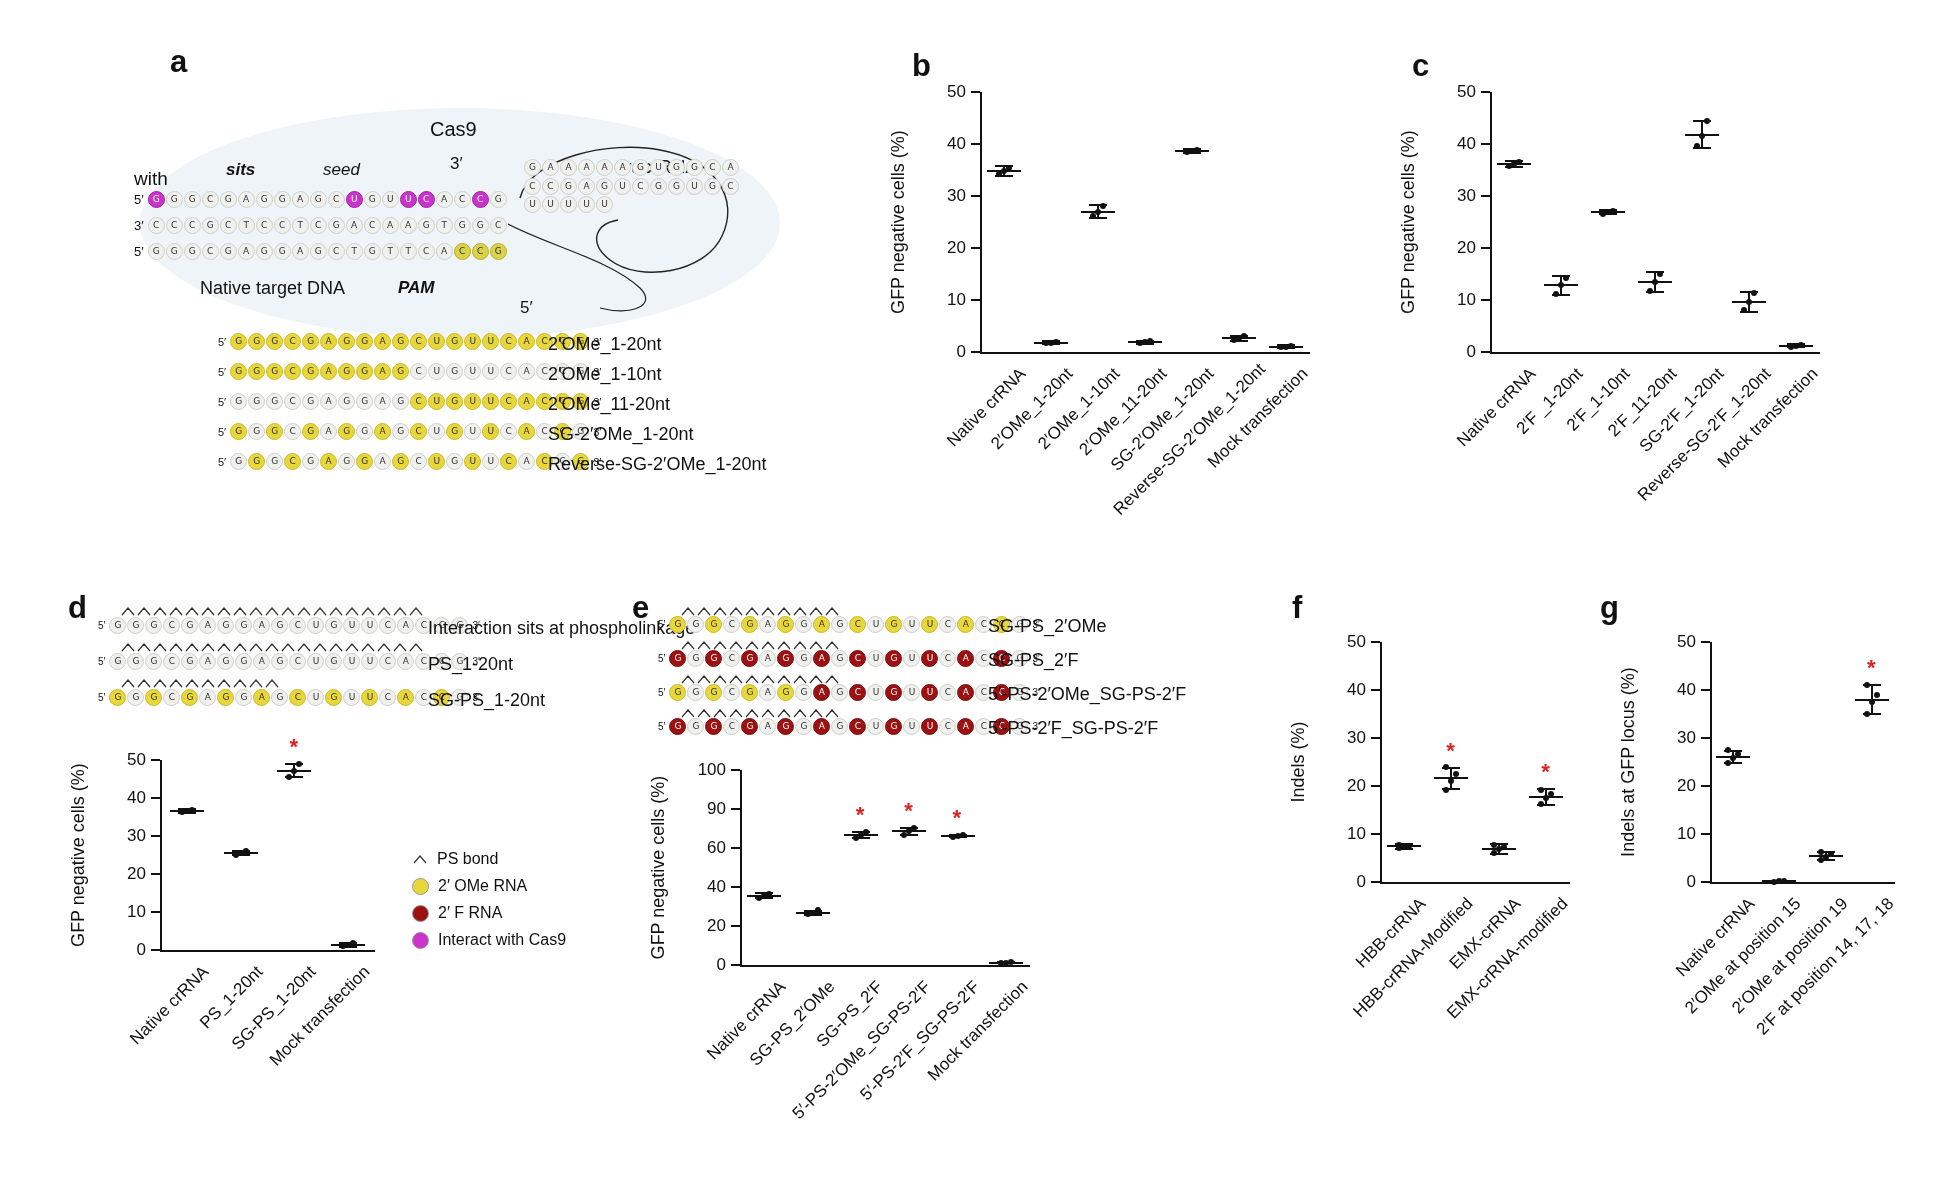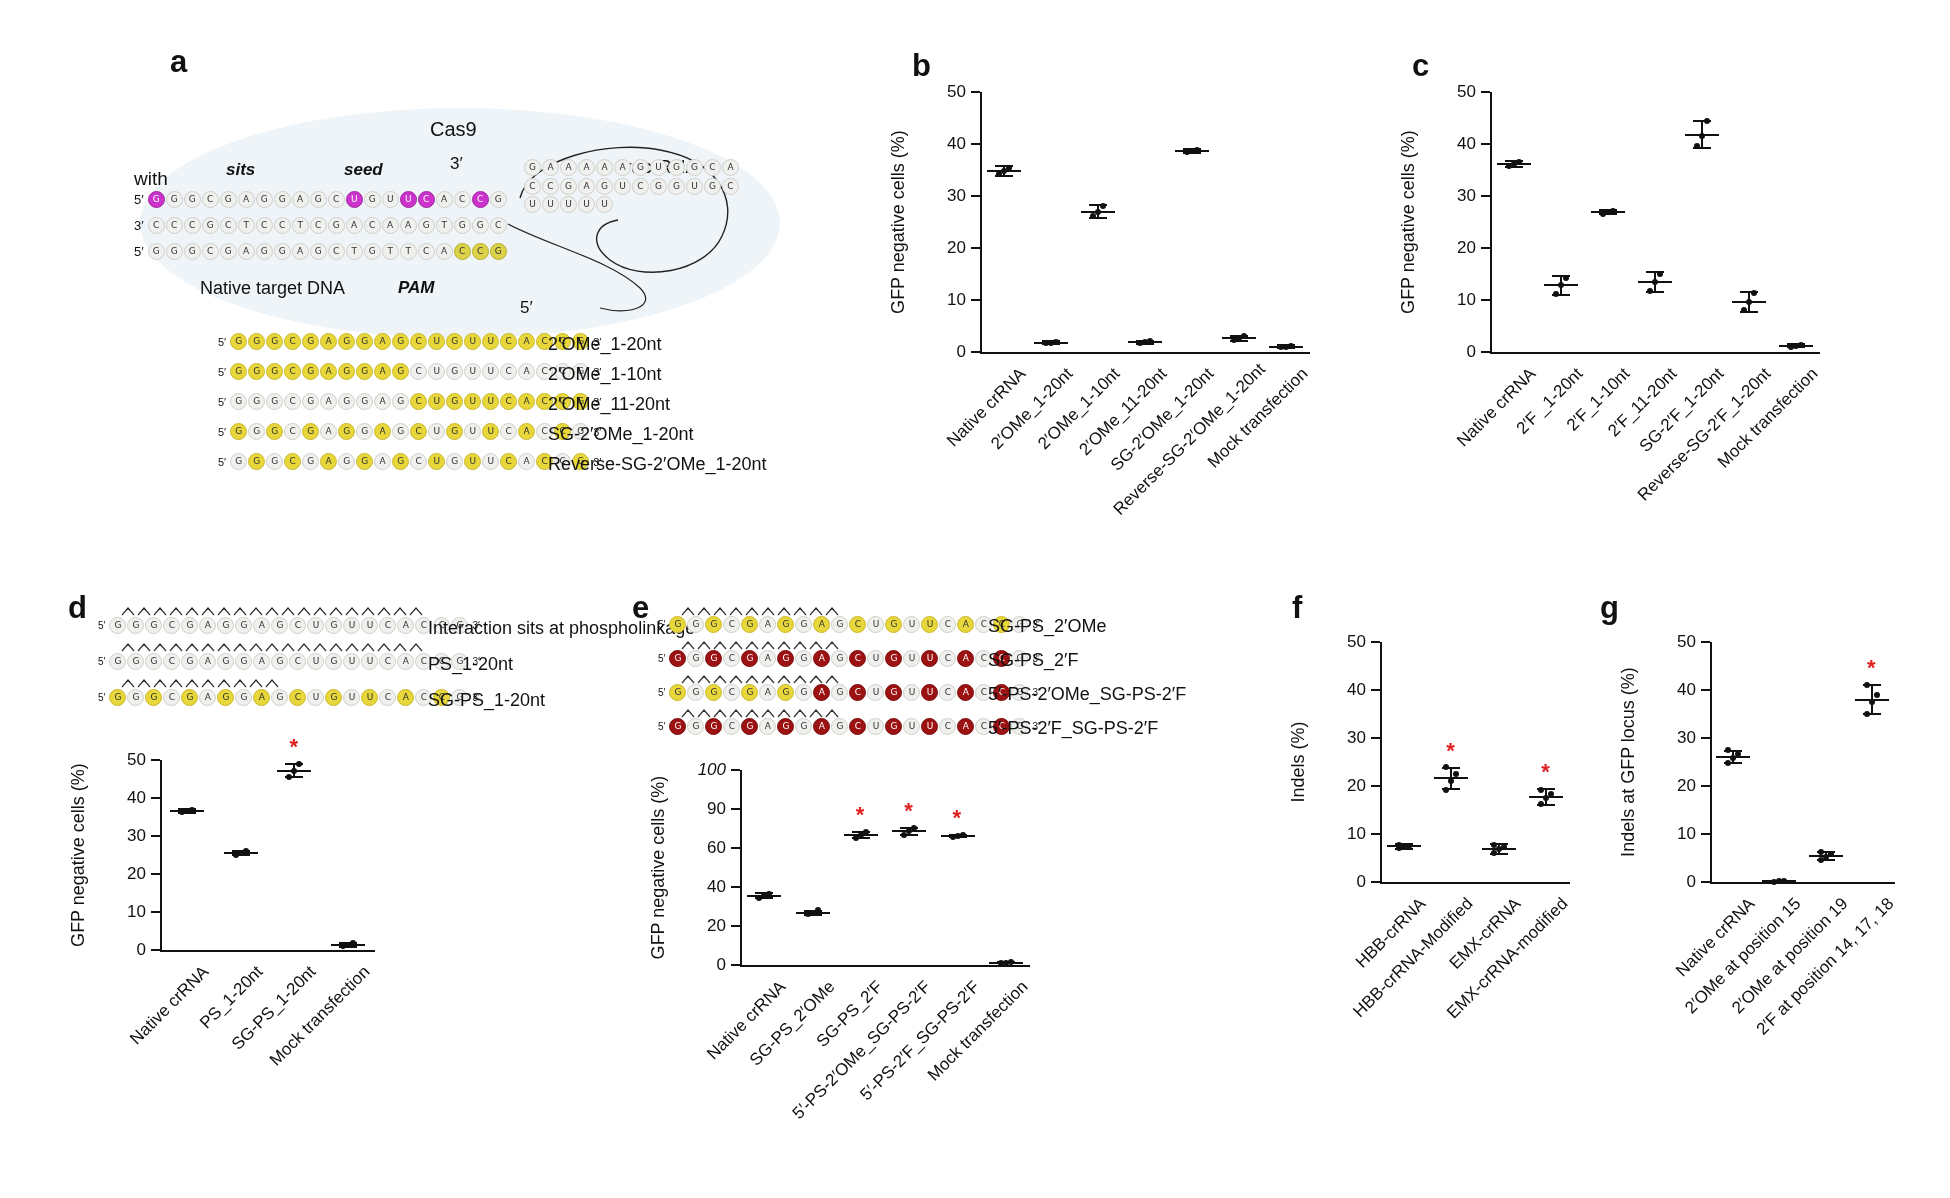--- a/index.html
+++ b/index.html
@@ -39,21 +39,21 @@
 <body>
 
 <div class="panel" style="left:120px;top:30px;width:740px;height:460px;">
   <div class="plabel" style="left:50px;top:14px;">a</div>
 
   <div class="blob" style="left:20px;top:78px;width:640px;height:230px;"></div>
 
   <div class="itxt" style="left:310px;top:88px;font-size:20px;">Cas9</div>
   <div class="itxt" style="left:14px;top:138px;font-size:19px;">with</div>
   <div class="itxt i" style="left:106px;top:130px;font-weight:bold;">sits</div>
-  <div class="itxt i" style="left:224px;top:130px;font-weight:bold;">seed</div>
+  <div class="itxt i" style="left:203px;top:130px;font-weight:normal;">seed</div>
   <div class="itxt" style="left:330px;top:124px;">3′</div>
   <div class="itxt" style="left:500px;top:126px;font-size:19px;">tracrRNA</div>
   <div class="itxt" style="left:80px;top:248px;font-size:18px;">Native target DNA</div>
   <div class="itxt i" style="left:278px;top:248px;font-weight:bold;">PAM</div>
   <div class="itxt" style="left:400px;top:268px;">5′</div>
 
   <div class="seqrow" style="left:14px;top:160px;">
     <span class="end5">5′</span><span id="a-crrna"><span class="base m">G</span><span class="base">G</span><span class="base">G</span><span class="base">C</span><span class="base">G</span><span class="base">A</span><span class="base">G</span><span class="base">G</span><span class="base">A</span><span class="base">G</span><span class="base">C</span><span class="base m">U</span><span class="base">G</span><span class="base">U</span><span class="base m">U</span><span class="base m">C</span><span class="base">A</span><span class="base">C</span><span class="base m">C</span><span class="base">G</span></span>
   </div>
   <div class="seqrow" style="left:14px;top:186px;">
@@ -320,20 +320,40 @@
       <div class="meanline" style="left: 171.125px; top: 183.68px; width: 34px;"></div>
       <div class="errline" style="left: 187.125px; top: 182.78px; height: 3.8px;"></div>
       <div class="cap" style="left: 179.125px; top: 181.78px; width: 18px;"></div>
       <div class="cap" style="left: 179.125px; top: 185.58px; width: 18px;"></div>
       <div class="pt" style="left: 180.125px; top: 183.2px;"></div>
       <div class="pt" style="left: 185.125px; top: 181.68px;"></div>
       <div class="pt" style="left: 190.125px; top: 179.78px;"></div>
       <div class="xlab" style="left: 0.125px; top: 202px; width: 200px;">Mock transfection</div>
     </div>
 
+  <div class="legend" id="d-legend" style="left:372px;top:260px;">
+      <div class="legrow">
+        <svg width="16" height="10" style="margin-right: 9px;">
+          <path d="M2 9 L8 2 L14 9 " fill="none" stroke="#333" stroke-width="1.2"></path>
+        </svg>
+        <span>PS bond</span>
+      </div>
+      <div class="legrow">
+        <span class="legdot" style="background: rgb(232, 215, 58);"></span>
+        <span>2′ OMe RNA</span>
+      </div>
+      <div class="legrow">
+        <span class="legdot" style="background: rgb(156, 18, 18);"></span>
+        <span>2′ F RNA</span>
+      </div>
+      <div class="legrow">
+        <span class="legdot" style="background: rgb(204, 51, 204);"></span>
+        <span>Interact with Cas9</span>
+      </div>
+    </div>
 </div>
 
 <div class="panel" style="left:600px;top:590px;width:640px;height:600px;">
   <div class="plabel" style="left:32px;top:0px;">e</div>
 
   <div id="e-diagram" style="position:absolute;left:58px;top:14px;">
       <div style="position: relative; height: 34px;">
         <div style="position: absolute; left: 0px; top: 11px; white-space: nowrap;"><span class="end5" style="font-size: 10px;">5′</span><span class="base y">G</span><span class="base">G</span><span class="base y">G</span><span class="base">C</span><span class="base y">G</span><span class="base">A</span><span class="base y">G</span><span class="base">G</span><span class="base y">A</span><span class="base">G</span><span class="base y">C</span><span class="base">U</span><span class="base y">G</span><span class="base">U</span><span class="base y">U</span><span class="base">C</span><span class="base y">A</span><span class="base">C</span><span class="base y">C</span><span class="base">G</span><span class="end5" style="font-size: 10px; margin-left: 3px;">3′</span></div>
         <svg width="160" height="10" style="position: absolute; left: 22px; top: 2px;">
           <path d="M2 9 L8 2 L14 9 M18 9 L24 2 L30 9 M34 9 L40 2 L46 9 M50 9 L56 2 L62 9 M66 9 L72 2 L78 9 M82 9 L88 2 L94 9 M98 9 L104 2 L110 9 M114 9 L120 2 L126 9 M130 9 L136 2 L142 9 M146 9 L152 2 L158 9 " fill="none" stroke="#333" stroke-width="1.2"></path>
@@ -370,21 +390,21 @@
       <div class="ytlabel" style="top: 186px;">0</div>
       <div class="ytick" style="top: 155px;"></div>
       <div class="ytlabel" style="top: 147px;">20</div>
       <div class="ytick" style="top: 116px;"></div>
       <div class="ytlabel" style="top: 108px;">40</div>
       <div class="ytick" style="top: 77px;"></div>
       <div class="ytlabel" style="top: 69px;">60</div>
       <div class="ytick" style="top: 38px;"></div>
       <div class="ytlabel" style="top: 30px;">90</div>
       <div class="ytick" style="top: -1px;"></div>
-      <div class="ytlabel" style="top: -9px; font-style: italic;">100</div>
+      <div class="ytlabel" style="top: -9px;">100</div>
       <div class="ytitle" style="left: -92px; top: 195px; width: 195px; text-align: center;">GFP negative cells (%)</div>
       <div class="meanline" style="left: 7.16667px; top: 124.58px; width: 34px;"></div>
       <div class="errline" style="left: 23.1667px; top: 123.24px; height: 4.68px;"></div>
       <div class="cap" style="left: 15.1667px; top: 122.24px; width: 18px;"></div>
       <div class="cap" style="left: 15.1667px; top: 126.92px; width: 18px;"></div>
       <div class="pt" style="left: 16.1667px; top: 124.53px;"></div>
       <div class="pt" style="left: 21.1667px; top: 122.58px;"></div>
       <div class="pt" style="left: 26.1667px; top: 120.63px;"></div>
       <div class="xlab" style="left: -163.833px; top: 207px; width: 200px;">Native crRNA</div>
       <div class="meanline" style="left: 55.5px; top: 141.74px; width: 34px;"></div>

